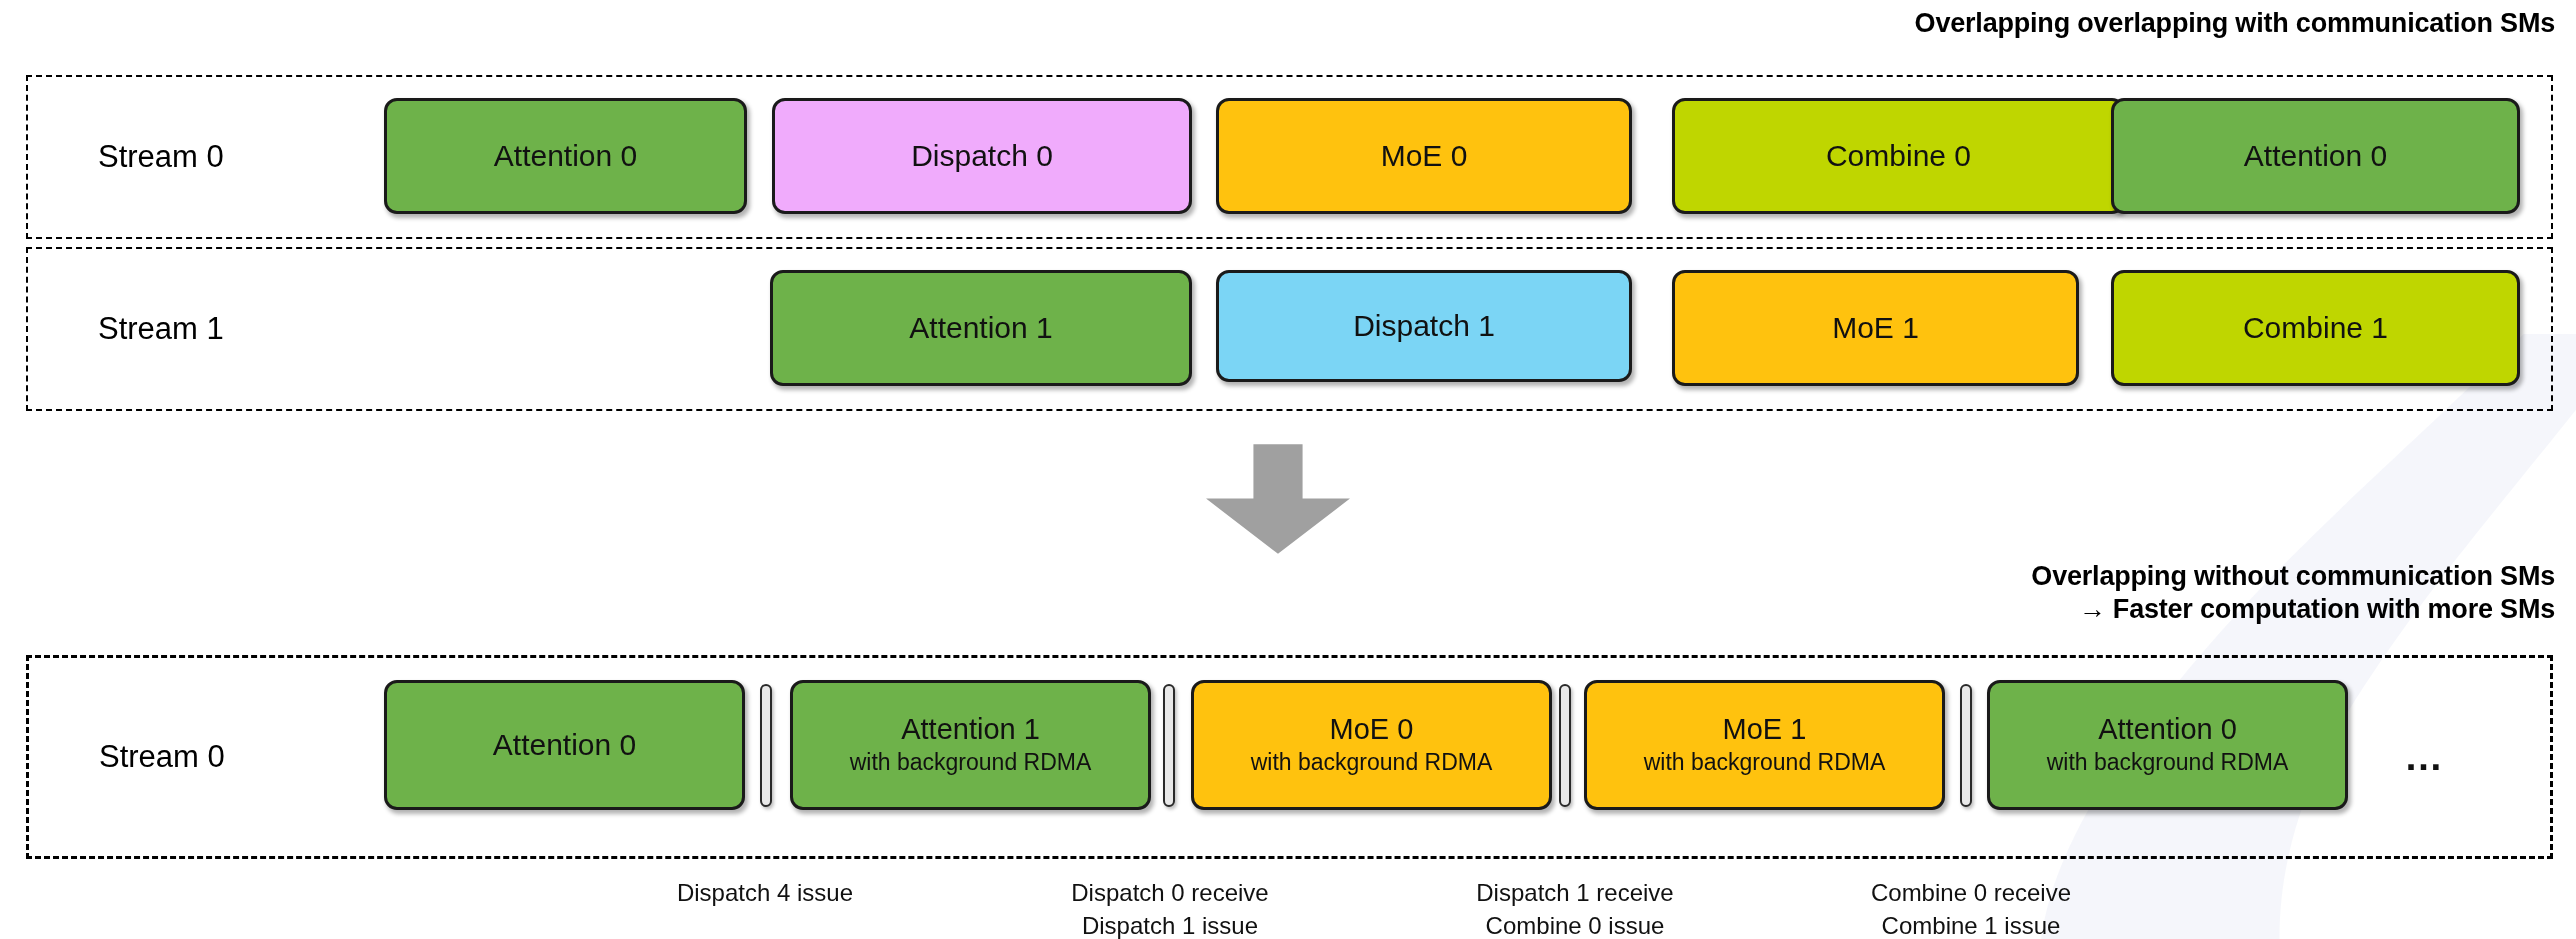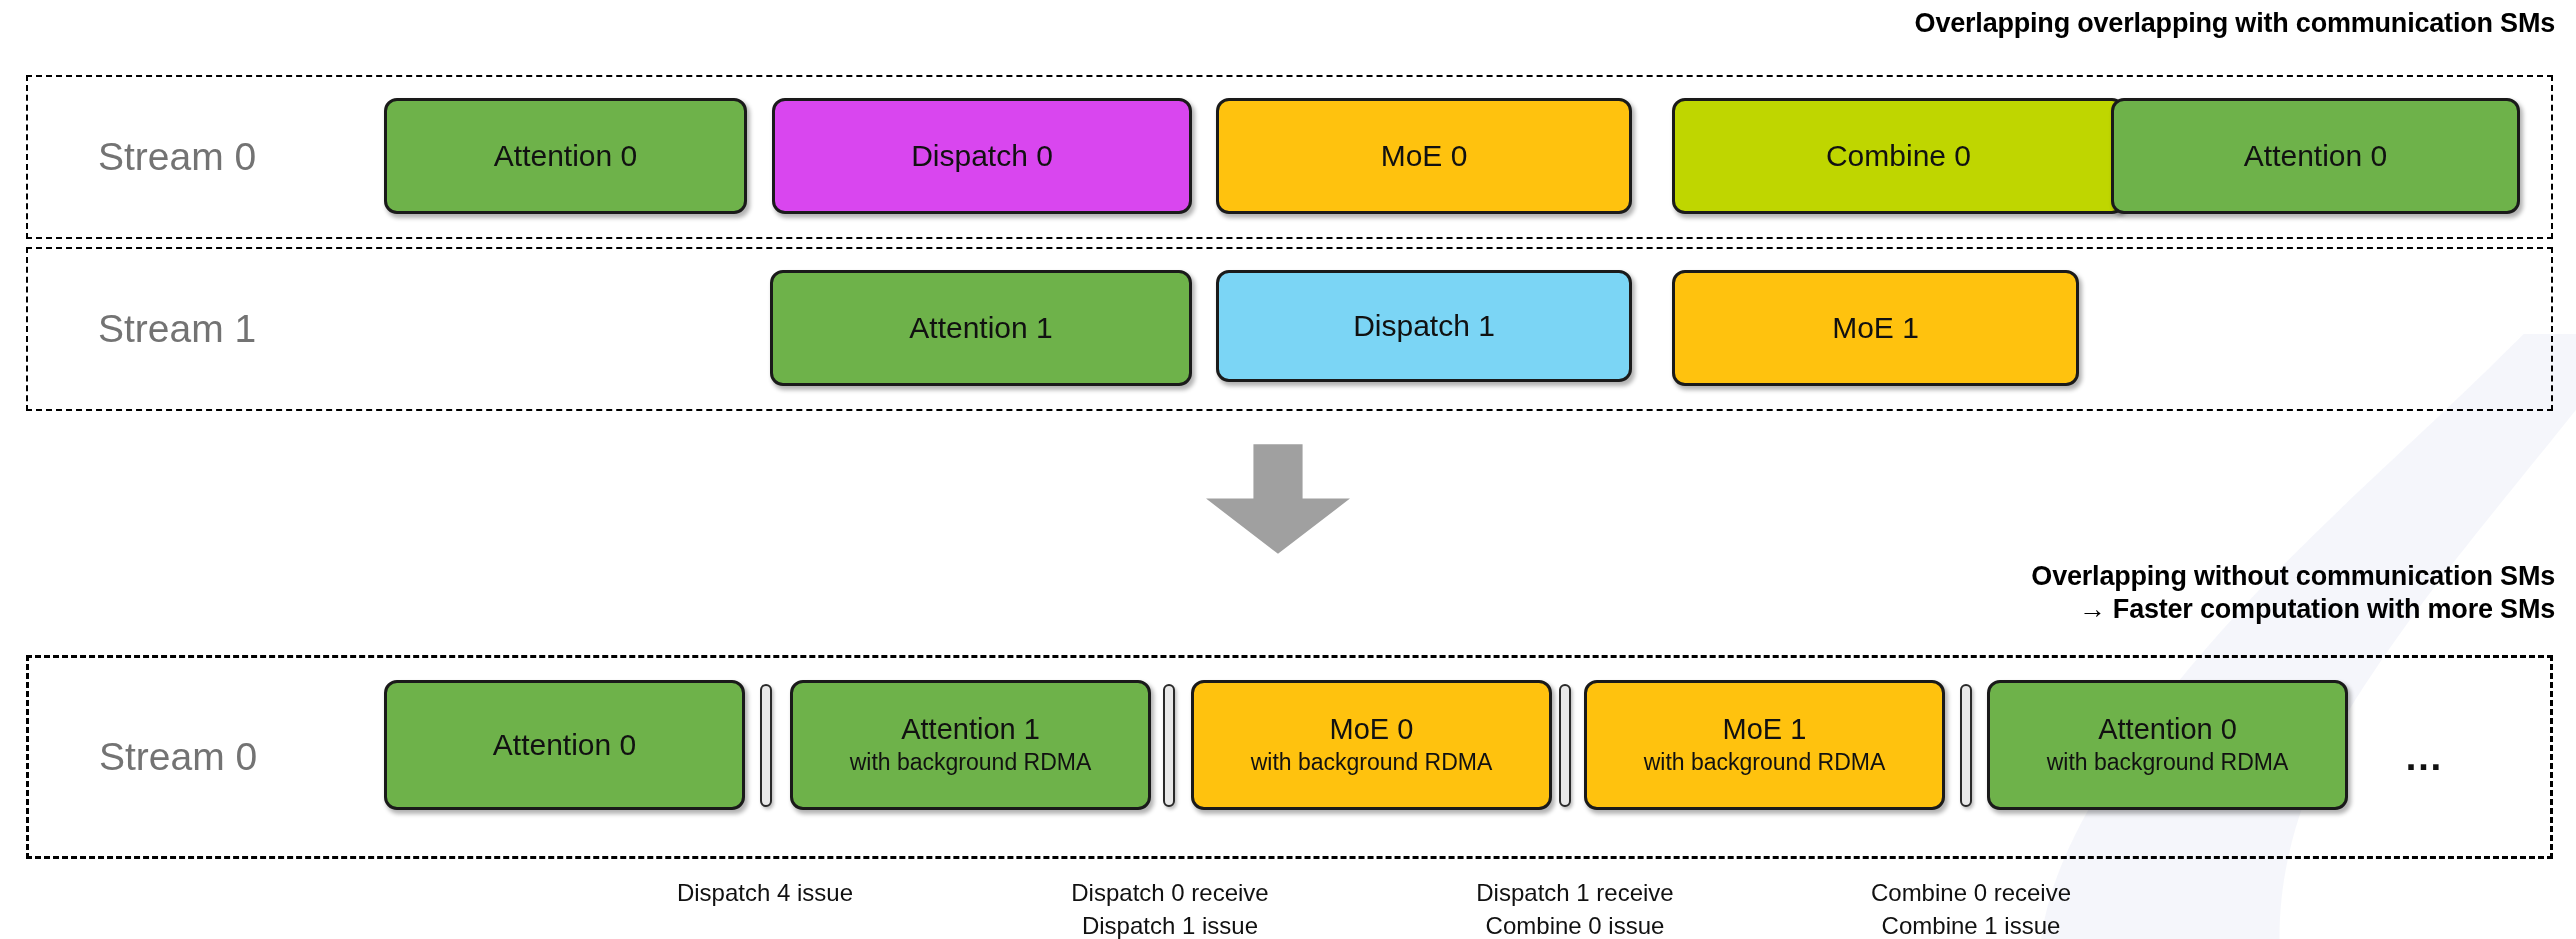--- a/index.html
+++ b/index.html
@@ -29,21 +29,21 @@
     border:2.6px dashed #000;
     box-sizing:border-box;
     background:transparent;
   }
   .lane.dotted{border-style:dashed;}
   #lane-top{left:26px;top:75px;width:2527px;height:164px;}
   #lane-mid{left:26px;top:247px;width:2527px;height:164px;}
   #lane-bottom{left:26px;top:655px;width:2527px;height:204px;border-width:3.5px;}
 
   .lane-label{
-    position:absolute;font-size:39px;color:#737373;
+    position:absolute;font-size:31px;color:#000000;
     left:70px;top:50%;transform:translateY(-50%);
     white-space:nowrap;
   }
 
   .blk{
     position:absolute;
     border:3.5px solid #1a1a1a;
     border-radius:13px;
     box-sizing:border-box;
     display:flex;flex-direction:column;
@@ -106,40 +106,43 @@
   </svg>
 
   <div class="lane" id="lane-bottom">
     <div class="lane-label">Stream 0</div>
     <div class="ellipsis" style="left:2375px;top:50%;transform:translateY(-50%);">…</div>
   </div>
 
 <div class="blk" style="left: 384px; width: 363px; top: 98px; height: 116px; background: rgb(110, 178, 74);">
       <div class="t1">Attention 0</div>
     </div>
-    <div class="blk" style="left: 772px; width: 420px; top: 98px; height: 116px; background: #d946ef;">
+    <div class="blk" style="left: 772px; width: 420px; top: 98px; height: 116px; background: #f0abfc;">
       <div class="t1">Dispatch 0</div>
     </div>
     <div class="blk" style="left: 1216px; width: 416px; top: 98px; height: 116px; background: rgb(255, 194, 14);">
       <div class="t1">MoE 0</div>
     </div>
     <div class="blk" style="left: 1672px; width: 453px; top: 98px; height: 116px; background: rgb(191, 214, 0);">
       <div class="t1">Combine 0</div>
     </div>
     <div class="blk" style="left: 2111px; width: 409px; top: 98px; height: 116px; background: rgb(110, 178, 74);">
       <div class="t1">Attention 0</div>
     </div>
     <div class="blk" style="left: 770px; width: 422px; top: 270px; height: 116px; background: rgb(110, 178, 74);">
       <div class="t1">Attention 1</div>
     </div>
     <div class="blk" style="left: 1216px; width: 416px; top: 270px; height: 112px; background: rgb(123, 213, 245);">
       <div class="t1">Dispatch 1</div>
     </div>
     <div class="blk" style="left: 1672px; width: 407px; top: 270px; height: 116px; background: rgb(255, 194, 14);">
       <div class="t1">MoE 1</div>
+    </div>
+    <div class="blk" style="left: 2111px; width: 409px; top: 270px; height: 116px; background: rgb(191, 214, 0);">
+      <div class="t1">Combine 1</div>
     </div>
     <div class="blk" style="left: 384px; width: 361px; top: 680px; height: 130px; background: rgb(110, 178, 74);">
       <div class="t1">Attention 0</div>
     </div>
     <div class="blk two" style="left: 790px; width: 361px; top: 680px; height: 130px; background: rgb(110, 178, 74);">
       <div class="t1">Attention 1</div>
       <div class="t2">with background RDMA</div>
     </div>
     <div class="blk two" style="left: 1191px; width: 361px; top: 680px; height: 130px; background: rgb(255, 194, 14);">
       <div class="t1">MoE 0</div>

